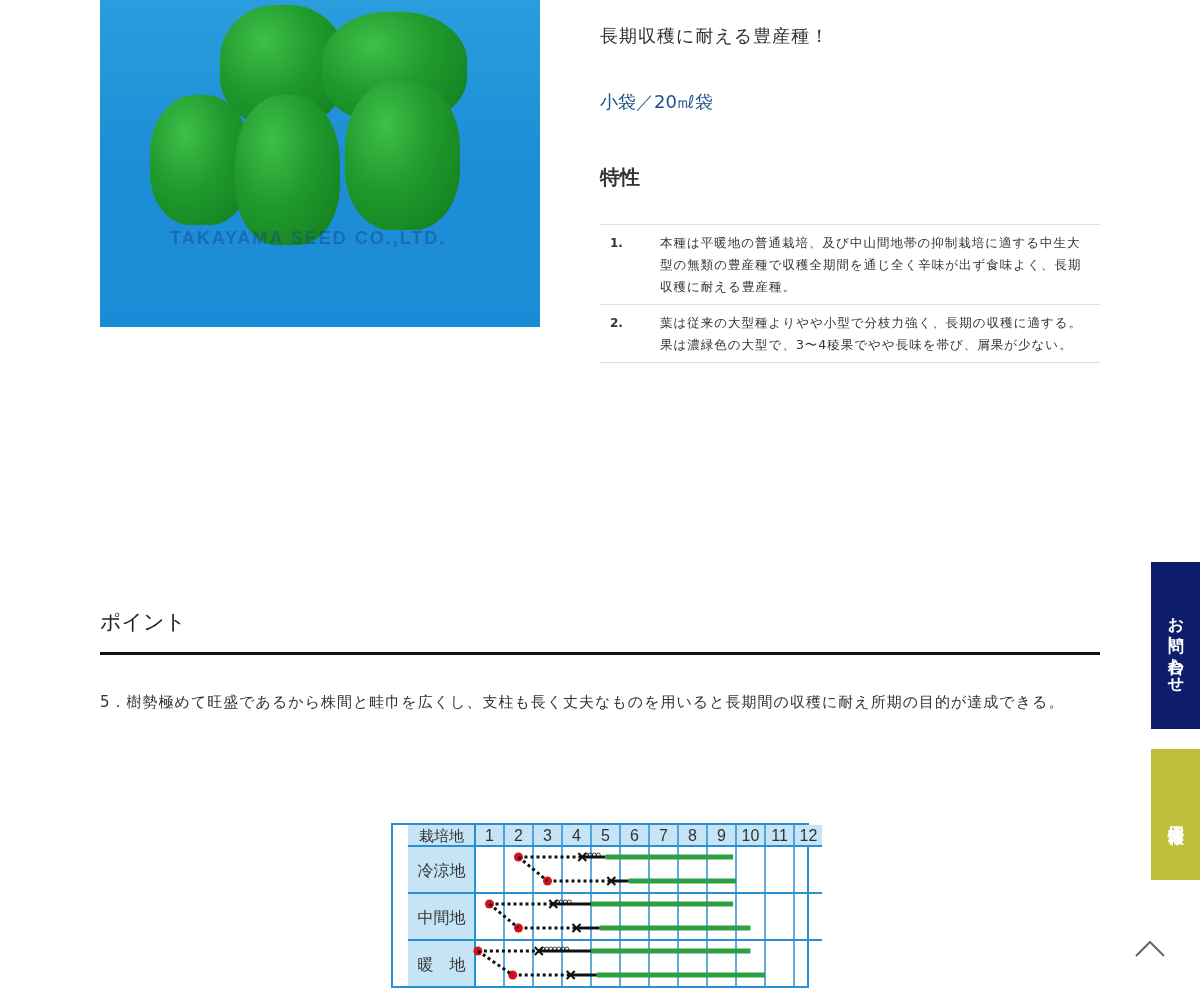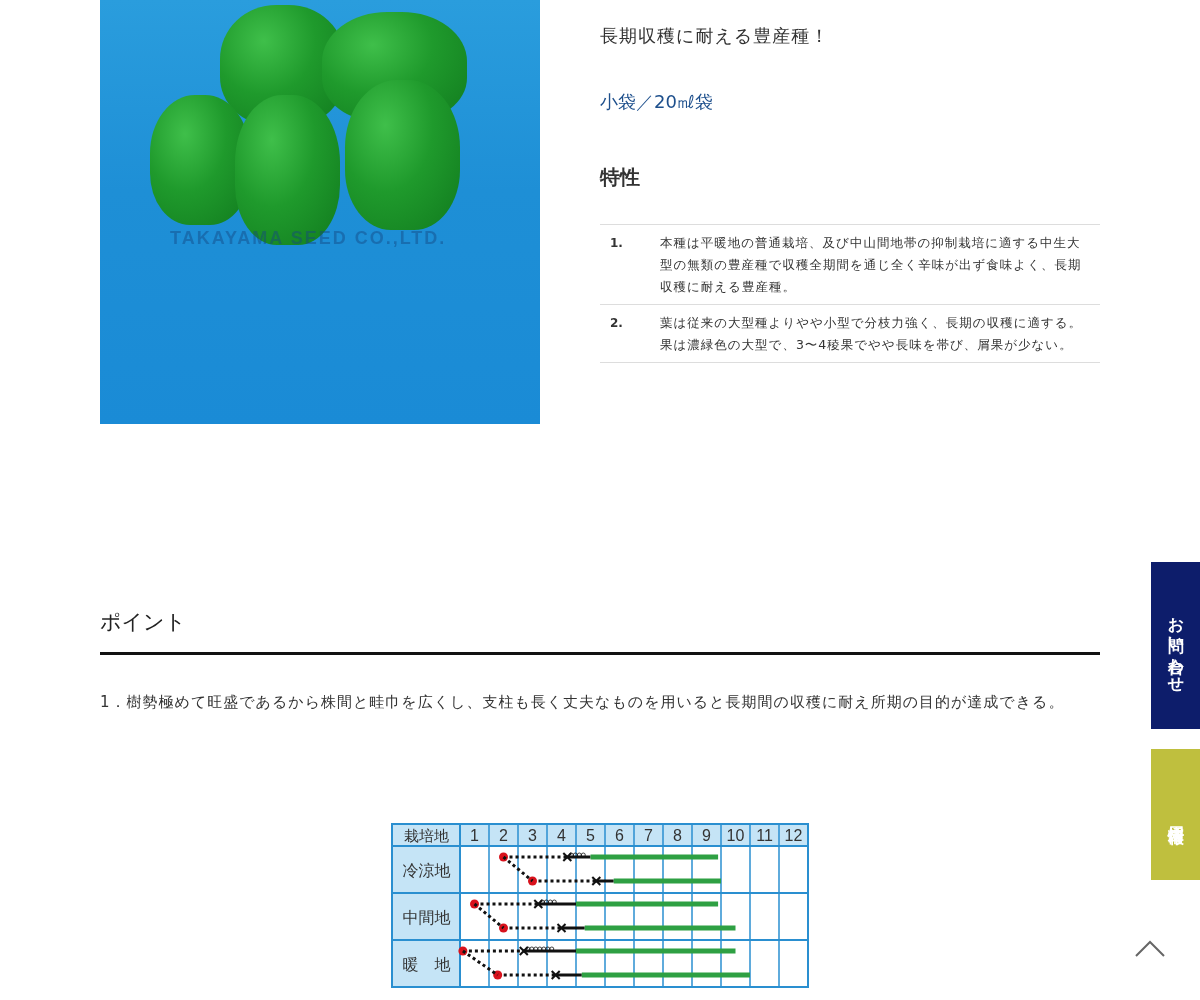--- a/index.html
+++ b/index.html
@@ -1,20 +1,20 @@
 <!DOCTYPE html>
 <html><head>
 <meta charset="utf-8">
 <style>
   * { box-sizing: border-box; margin: 0; padding: 0; }
   html, body { width: 1200px; height: 1000px; overflow: hidden; background: #ffffff; }
   body { font-family: "DejaVu Sans", "Liberation Sans", sans-serif; color: #333; position: relative; }
 
   .photo {
-    position: absolute; left: 100px; top: 0; width: 440px; height: 424px;
+    position: absolute; left: 100px; top: 0; width: 440px; height: 327px;
     background: linear-gradient(180deg, #2a9ddd 0%, #1e8fd6 45%, #1a8bd6 100%);
     overflow: hidden;
   }
   .photo .pep { position: absolute; background: radial-gradient(ellipse at 35% 30%, #3fbf4a 0%, #1f9a2c 45%, #117a1e 100%); border-radius: 45% 45% 40% 40%; }
   .photo .watermark {
     position: absolute; left: 70px; top: 228px; font-family: "Liberation Sans", sans-serif;
     font-weight: bold; font-size: 18px; letter-spacing: 2px; color: rgba(20,70,130,0.45);
   }
 
   .right-col { position: absolute; left: 600px; top: 0; width: 500px; }
@@ -23,21 +23,21 @@
   .feat-title { position: absolute; top: 164px; left: 0; font-size: 20px; font-weight: bold; color: #333; }
   .feat-list { position: absolute; top: 224px; left: 0; width: 500px; border-top: 1px solid #ddd; }
   .feat-row { display: flex; border-bottom: 1px solid #ddd; padding: 7px 0 6px 0; }
   .feat-num { width: 60px; padding-left: 10px; font-size: 12px; font-weight: bold; color: #333; line-height: 22px; }
   .feat-text { width: 430px; font-size: 12.5px; color: #333; line-height: 22px; letter-spacing: 1px; }
 
   .point-title { position: absolute; left: 100px; top: 608px; font-size: 21px; font-weight: normal; color: #222; }
   .point-rule { position: absolute; left: 100px; top: 652px; width: 1000px; height: 3px; background: #111; }
   .point-body { position: absolute; left: 100px; top: 689px; width: 1000px; font-size: 15px; line-height: 27px; color: #333; letter-spacing: 1px; }
 
-  .chart { position: absolute; left: 391px; top: 823px; width: 418px; height: 165px; background: #ffffff; border: 2px solid #2a8fd0; }
+  .chart { position: absolute; left: 391px; top: 823px; width: 418px; height: 165px; background: #ffffff; border: 2px solid #2a8fd0; padding-left: 15px; }
   .chart svg { display: block; }
 
   .side-btn { position: absolute; left: 1151px; width: 49px; display: flex; align-items: center; justify-content: center; cursor: pointer; }
   .side-contact { top: 562px; height: 167px; background: #0d1d6b; }
   .side-recruit { top: 749px; height: 131px; background: #bfbf3e; }
   .side-btn span { writing-mode: vertical-rl; color: #fff; font-weight: bold; font-size: 16px; letter-spacing: 1px; }
 
   .to-top { position: absolute; left: 1130px; top: 932px; width: 40px; height: 30px; cursor: pointer; }
 </style>
 </head>
@@ -64,21 +64,21 @@
     <div class="feat-row">
       <div class="feat-num">2.</div>
       <div class="feat-text">葉は従来の大型種よりやや小型で分枝力強く、長期の収穫に適する。果は濃緑色の大型で、3〜4稜果でやや長味を帯び、屑果が少ない。</div>
     </div>
   </div>
 </div>
 
 <div class="point-title">ポイント</div>
 <div class="point-rule"></div>
 <div class="point-body">
-  <div>1．樹勢極めて旺盛であるから株間と畦巾を広くし、支柱も長く丈夫なものを用いると長期間の収穫に耐え所期の目的が達成できる。</div>
+  <div>5．樹勢極めて旺盛であるから株間と畦巾を広くし、支柱も長く丈夫なものを用いると長期間の収穫に耐え所期の目的が達成できる。</div>
 </div>
 
 <div class="chart">
   <svg id="chart-svg" width="414" height="161" viewBox="0 0 414 161">
       <rect x="0" y="0" width="414" height="21" fill="#c5e4f6"></rect>
       <rect x="0" y="0" width="67" height="161" fill="#c5e4f6"></rect>
       <line x1="0" y1="21" x2="414" y2="21" stroke="#2a8fd0" stroke-width="2"></line>
       <line x1="0" y1="68" x2="414" y2="68" stroke="#2a8fd0" stroke-width="2"></line>
       <line x1="0" y1="115" x2="414" y2="115" stroke="#2a8fd0" stroke-width="2"></line>
       <line x1="67" y1="0" x2="67" y2="161" stroke="#2a8fd0" stroke-width="2"></line>

